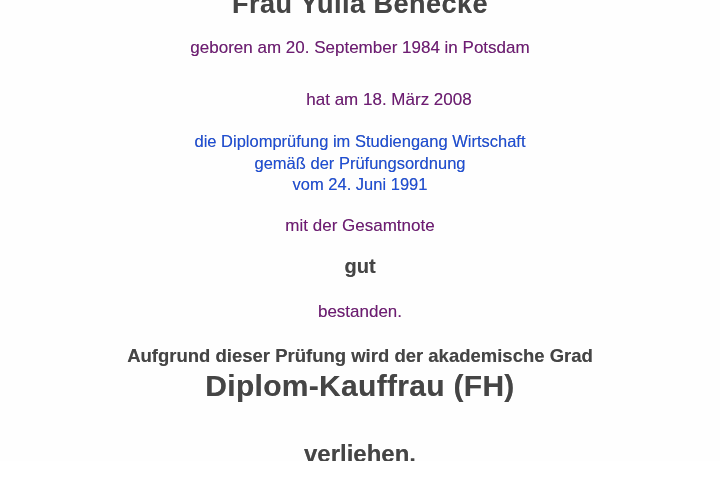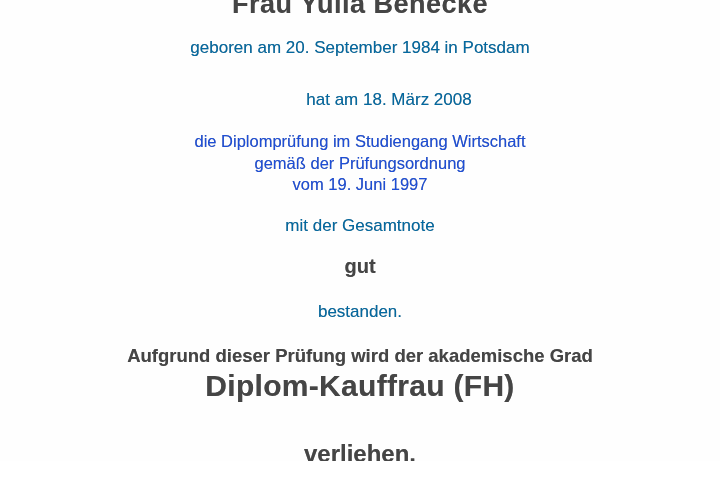--- a/index.html
+++ b/index.html
@@ -14,21 +14,21 @@
     overflow: hidden;
     background: #fefefe;
     font-family: "Liberation Sans", "DejaVu Sans", sans-serif;
   }
   .line {
     position: absolute;
     left: 0;
     width: 720px;
     text-align: center;
     white-space: nowrap;
-    color: #0369a1;
+    color: #701a75;
     
     text-shadow: 0 0 0.6px rgba(77,77,77,0.55);
   }
   .bold { font-weight: bold; color: #454545; }
 
   #name-line       { top: -9px;  font-size: 27px; line-height: 27px; letter-spacing: 0.5px; }
   #birth-line      { top: 37px;  font-size: 17px; line-height: 22px; }
   #examdate-line   { top: 89px;  font-size: 17px; line-height: 22px; margin-left: 29px; }
   #program-block   { position: absolute; left: 0; top: 131px; width: 720px;
                      text-align: center; color: #1d4ed8;
@@ -48,21 +48,21 @@
 
   <div id="name-line" class="line bold">Frau Yulia Benecke</div>
 
   <div id="birth-line" class="line">geboren am 20. September 1984 in Potsdam</div>
 
   <div id="examdate-line" class="line">hat am 18. März 2008</div>
 
   <div id="program-block">
     <div>die Diplomprüfung im Studiengang Wirtschaft</div>
     <div>gemäß der Prüfungsordnung</div>
-    <div>vom 19. Juni 1997</div>
+    <div>vom 24. Juni 1991</div>
   </div>
 
   <div id="gradeintro-line" class="line">mit der Gesamtnote</div>
 
   <div id="grade-line" class="line bold">gut</div>
 
   <div id="passed-line" class="line">bestanden.</div>
 
   <div id="degreeintro-line" class="line bold">Aufgrund dieser Prüfung wird der akademische Grad</div>
 

